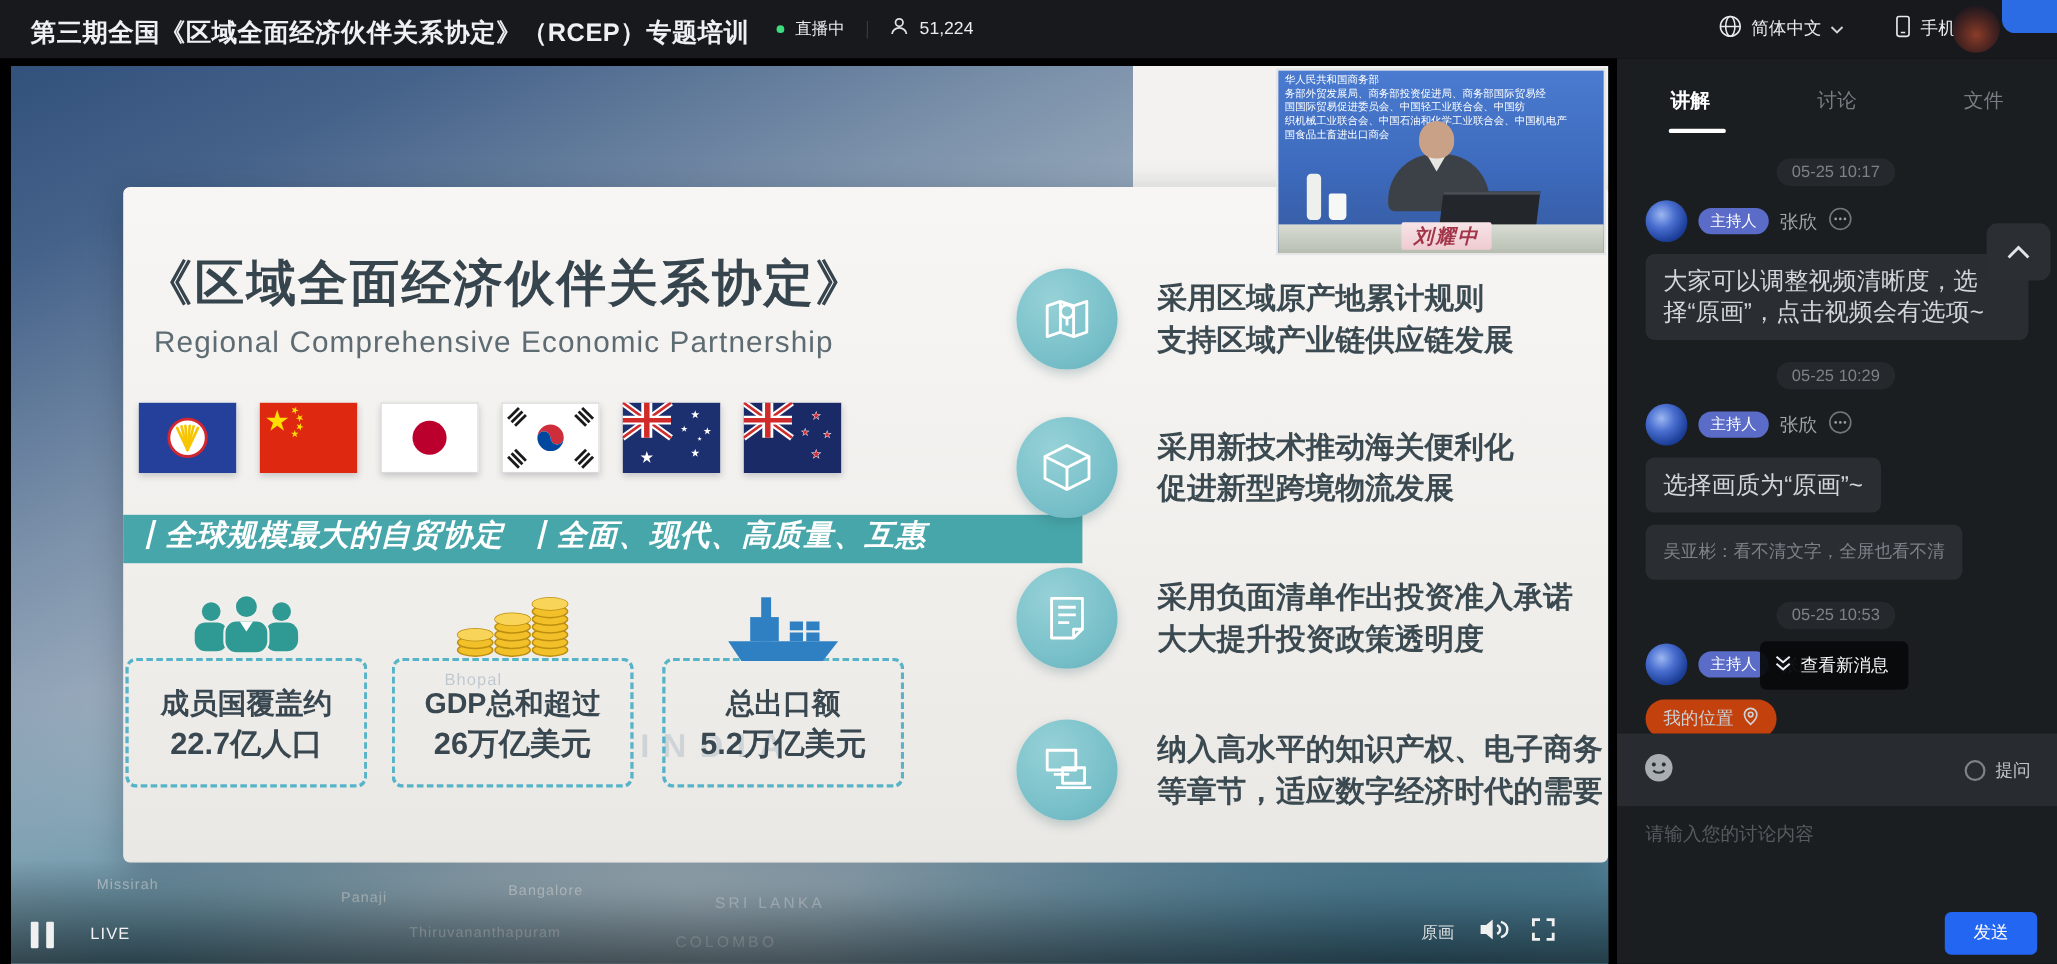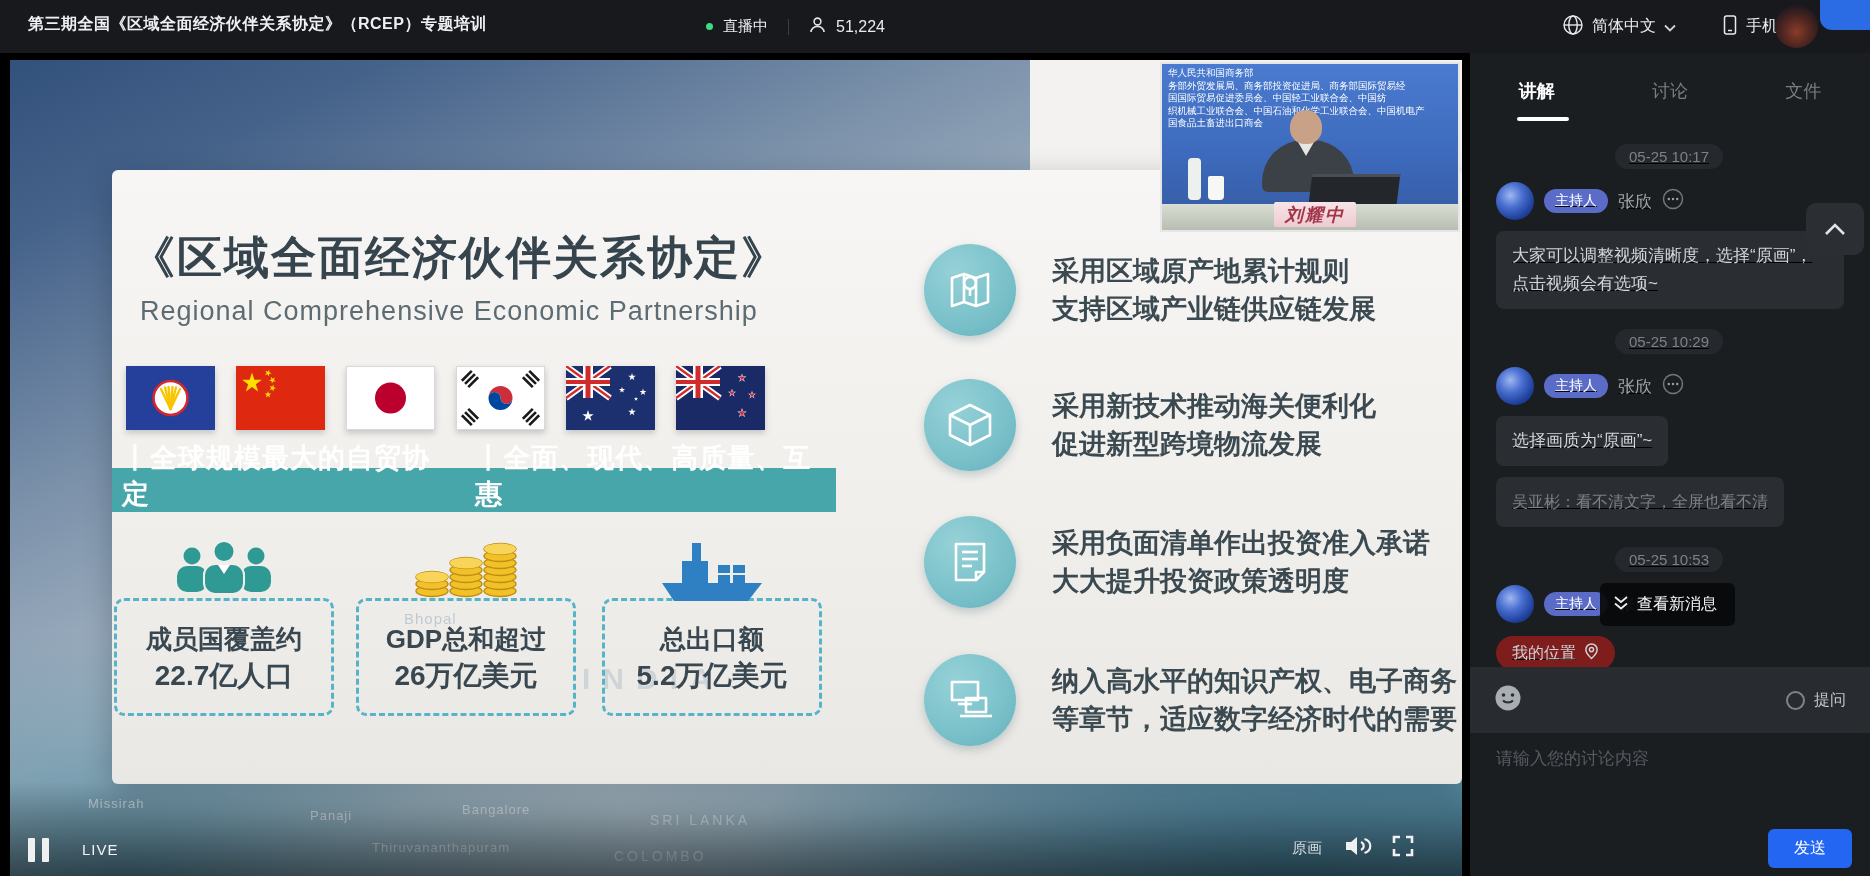--- a/index.html
+++ b/index.html
@@ -2,21 +2,21 @@
 <html><head>
 <meta charset="utf-8">
 <style>
   * { margin:0; padding:0; box-sizing:border-box; }
   html,body { width:1870px; height:876px; background:#000; overflow:hidden;
               font-family:"Liberation Sans","DejaVu Sans",sans-serif; }
 
   
   .topbar { position:absolute; left:0; top:0; width:1870px; height:53px;
             background:#17191c; display:flex; align-items:center; z-index:40; }
-  .tb-title { position:absolute; left:28px; top:14px; color:#eef0f2; font-size:16px; font-weight:600; letter-spacing:.5px; }
+  .tb-title { position:absolute; left:28px; top:14px; color:#eef0f2; font-size:23px; font-weight:600; letter-spacing:.5px; }
   .tb-center { position:absolute; left:706px; top:0; height:53px; display:flex; align-items:center; gap:10px; }
   .live-dot { width:7px; height:7px; border-radius:50%; background:#3ddc7f; }
   .live-label { color:#e9ebed; font-size:15px; }
   .tb-divider { width:1px; height:16px; background:#3a3e43; margin:0 10px; }
   .viewer-count { color:#e9ebed; font-size:16px; }
   .tb-right { position:absolute; right:60px; top:0; height:53px; display:flex; align-items:center; gap:10px; }
   .tb-item { display:flex; align-items:center; gap:8px; color:#e9ebed; font-size:16px; cursor:pointer; }
   .tb-gap { width:26px; }
   .corner-chip { position:absolute; right:-12px; top:-14px; width:62px; height:44px; border-radius:12px; background:#2b6be4; }
   .tb-avatar { position:absolute; right:52px; top:5px; width:43px; height:43px; border-radius:50%;
@@ -43,22 +43,22 @@
   .wm-india { left:470px; top:492px; font-size:30px; letter-spacing:12px; }
   .wm-bhopal { left:292px; top:440px; font-size:15px; letter-spacing:1px; opacity:.22; font-weight:400; }
 
   .slide-title { position:absolute; left:18px; top:58px; font-size:45px; font-weight:700; color:#36444d; letter-spacing:2px; }
   .slide-subtitle { position:absolute; left:28px; top:126px; font-size:27px; color:#5d6b73; letter-spacing:1px; }
 
   .flags { position:absolute; left:14px; top:196px; display:flex; gap:21px; }
   .flag { width:89px; height:64px; box-shadow:0 3px 6px rgba(30,40,60,.22); }
   .flag svg { display:block; }
 
-  .banner { position:absolute; left:0; top:298px; width:724px; height:44px; background:#47a6a9;
-            display:flex; align-items:flex-end; color:#fff; font-size:27px; font-weight:700; letter-spacing:1px; }
+  .banner { position:absolute; left:0; top:298px; width:872px; height:44px; background:#47a6a9;
+            display:flex; align-items:flex-start; color:#fff; font-size:27px; font-weight:700; letter-spacing:1px;font-style:italic; }
   .banner span:first-child { margin-left:10px; }
   .banner span:last-child { margin-left:20px; }
 
   .stat-box { position:absolute; top:428px; width:220px; height:118px; border:3px dashed #57b4c8; border-radius:10px;
               text-align:center; padding-top:20px; }
   .stat-box .l1 { font-size:26px; font-weight:700; color:#394750; line-height:36px; }
   .stat-box .l2 { font-size:28px; font-weight:700; color:#394750; line-height:38px; }
   .stat-icon { position:absolute; left:50%; transform:translateX(-50%); top:-62px; }
 
   .point { position:absolute; left:812px; display:flex; align-items:center; gap:36px; }
@@ -93,32 +93,32 @@
   .ctl-volume { position:absolute; right:90px; bottom:14px; cursor:pointer; }
   .ctl-fullscreen { position:absolute; right:47px; bottom:14px; cursor:pointer; }
 
   
   .sidebar { position:absolute; left:1470px; top:53px; width:400px; height:823px; background:#1b1e21; }
   .tabs { position:relative; height:75px; display:flex; }
   .tab { flex:1; display:flex; align-items:center; justify-content:center; font-size:18px; color:#787d83; cursor:pointer; }
   .tab.active { color:#ffffff; font-weight:600; }
   .tab-underline { position:absolute; left:47px; top:64px; width:52px; height:4px; border-radius:2px; background:#fff; }
 
-  .chat { position:absolute; left:0; top:75px; width:400px; height:539px; padding:0 28px 0 26px; overflow:hidden;text-decoration:underline; }
+  .chat { position:absolute; left:0; top:75px; width:400px; height:539px; padding:0 28px 0 26px; overflow:hidden; }
   .ts-pill { width:fit-content; margin:16px auto 0; background:#25282c; color:#7d8287; font-size:15px;
              padding:4px 14px; border-radius:14px; }
   .msg-header { display:flex; align-items:center; gap:10px; margin-top:13px; }
   .chat-avatar { width:38px; height:38px; border-radius:50%; flex:0 0 auto;
     background:radial-gradient(circle at 38% 35%, #9db7f0 0%, #4a6fd0 35%, #1d3f9a 70%, #122a6e 100%); }
   .host-badge { background:#5a6cc8; color:#fff; font-size:14px; padding:3px 11px; border-radius:12px; }
   .msg-name { color:#a3a8ad; font-size:17px; }
   .bubble { width:fit-content; max-width:352px; margin-top:11px; background:#2a2e33; border-radius:8px;
-            padding:11px 16px; color:#d2d6da; font-size:17px; line-height:28px; }
+            padding:11px 16px; color:#d2d6da; font-size:22px; line-height:28px; }
   .bubble.quote { color:#7c8187; font-size:16px; }
-  .mypos-pill { width:fit-content; margin-top:13px; background:#7f1d1d; border-radius:17px; padding:6px 16px;
+  .mypos-pill { width:fit-content; margin-top:13px; background:#c2410c; border-radius:17px; padding:6px 16px;
                 color:#cdd1d5; font-size:16px; display:flex; align-items:center; gap:8px; cursor:pointer;justify-content:flex-end; }
 
   .collapse-btn { position:absolute; right:6px; top:150px; width:58px; height:52px; background:#2b2f34; border-radius:10px;
                   display:flex; align-items:center; justify-content:center; cursor:pointer; z-index:5; }
   .viewnew-btn { position:absolute; left:130px; top:530px; background:rgba(8,9,10,.93); border-radius:6px;
                  padding:11px 18px 11px 13px; display:flex; align-items:center; gap:8px; color:#f2f4f6; font-size:16px;
                  cursor:pointer; z-index:5; }
 
   .toolbar { position:absolute; left:0; top:614px; width:400px; height:66px; background:#282c30;
              display:flex; align-items:center; padding:0 24px; }

